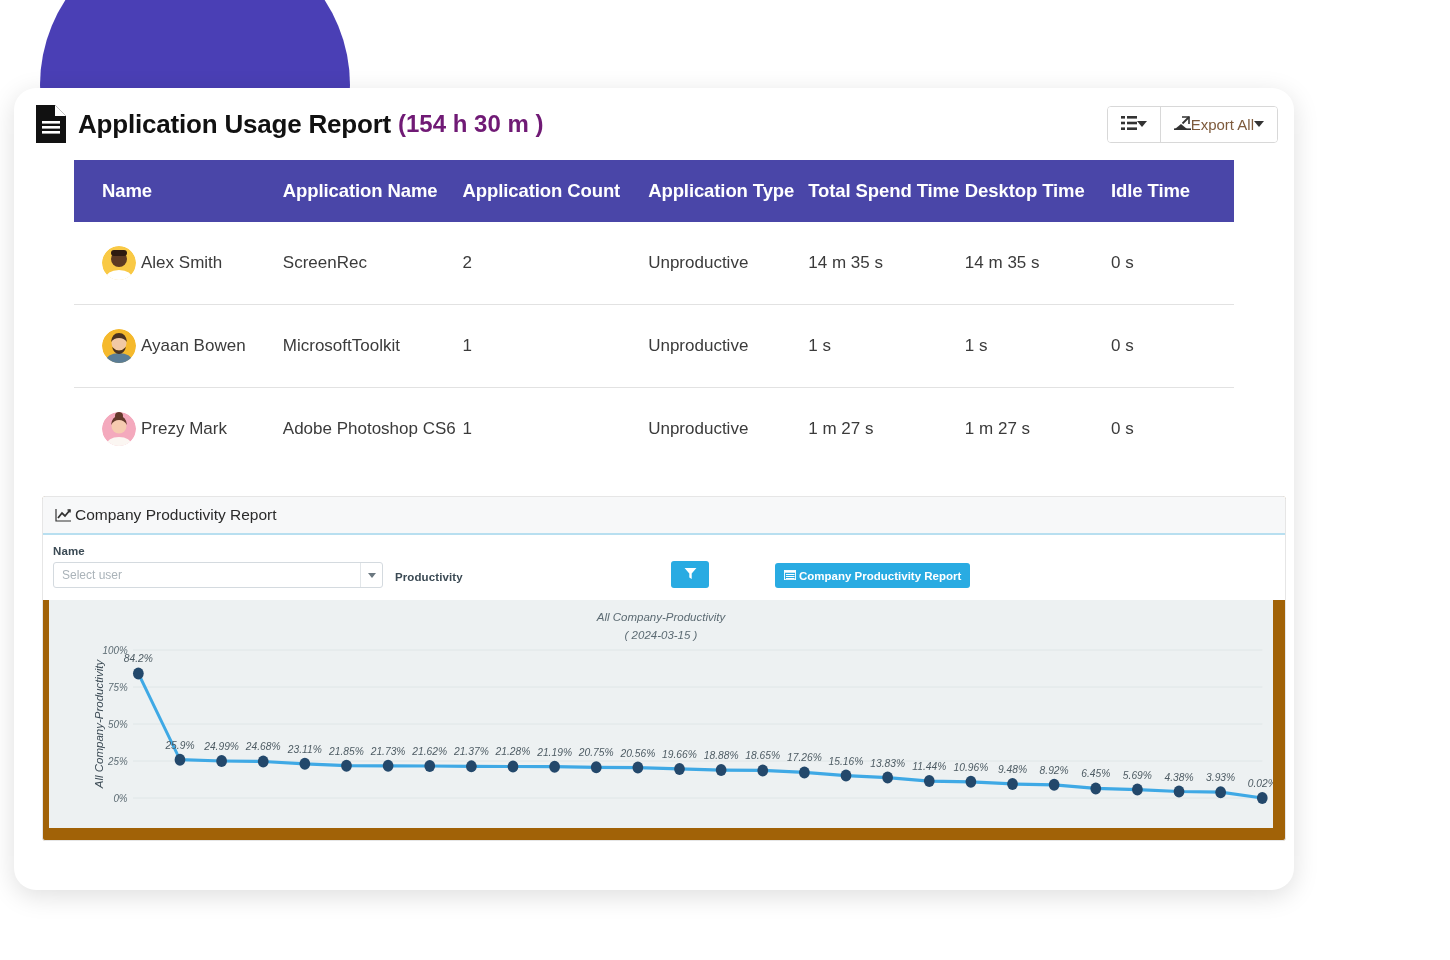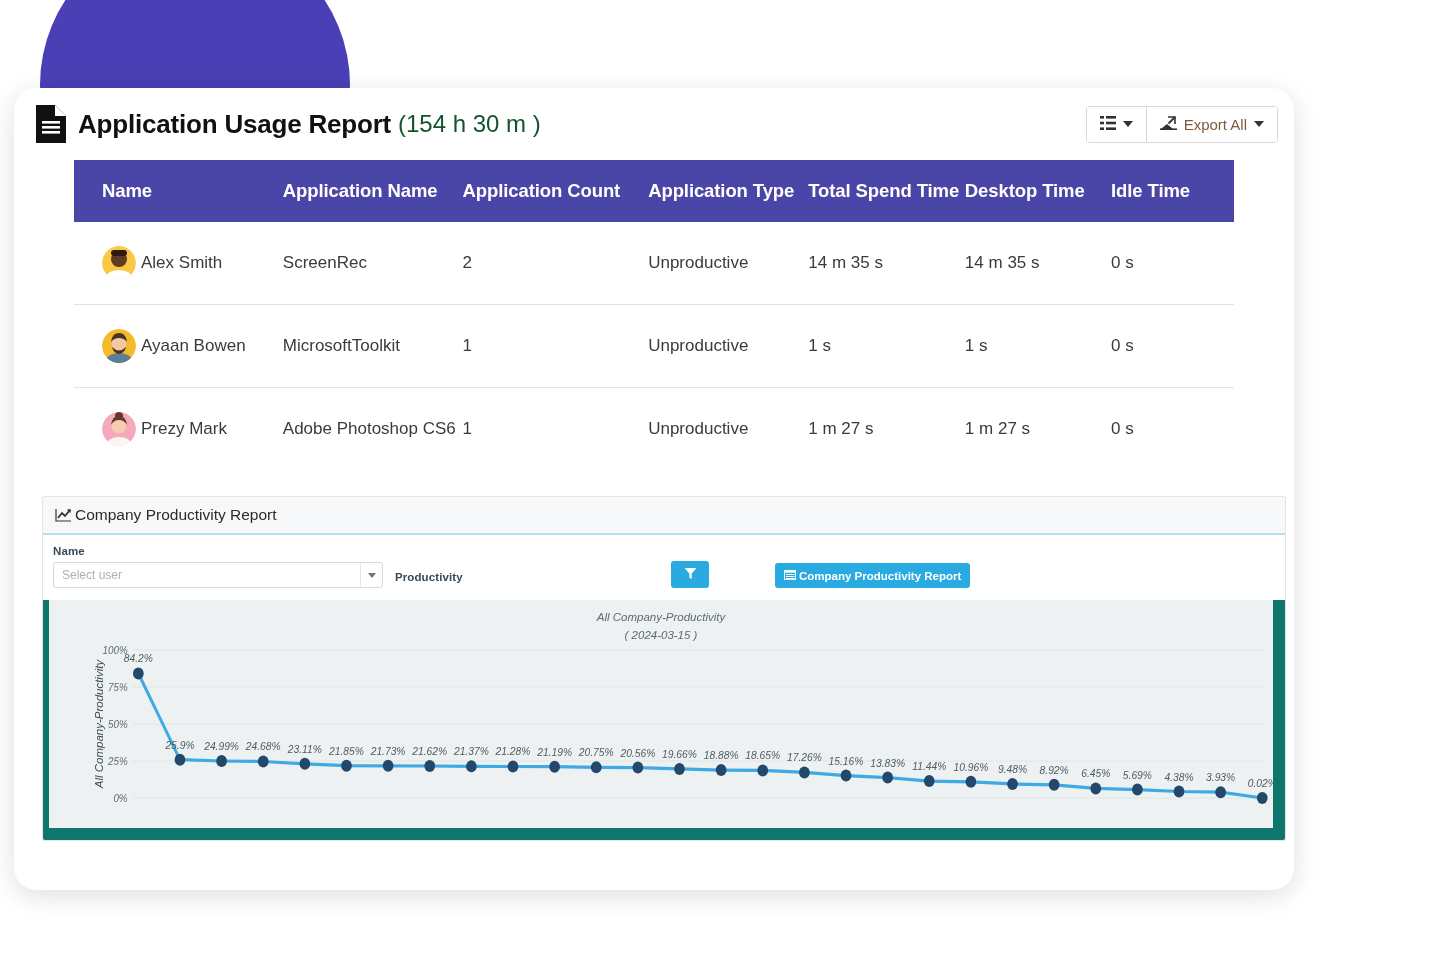--- a/index.html
+++ b/index.html
@@ -50,39 +50,39 @@
   .doc-icon { width: 30px; height: 38px; flex: 0 0 auto; margin-right: 12px; }
   .page-title {
     font-size: 26px;
     font-weight: bold;
     color: #111111;
     letter-spacing: -0.2px;
     white-space: nowrap;
   }
   .page-title-sub {
     font-size: 24px;
-    font-weight: normal;
-    color: #14532d;
+    font-weight: bold;
+    color: #701a75;
     margin-left: 7px;
     white-space: nowrap;
   }
   .header-actions {
     margin-left: auto;
     display: flex;
     align-items: stretch;
   }
   .btn-group {
     display: flex;
     border: 1px solid #d8d8d8;
     border-radius: 4px;
     overflow: hidden;
     background: #fff;
   }
   .hbtn {
-    display: flex; align-items: center; gap: 7px;
+    display: flex; align-items: center; 
     padding: 9px 13px;
     background: #ffffff;
     border: 0;
     border-right: 1px solid #d8d8d8;
     font-size: 15px;
     color: #7d5a3c;
     cursor: pointer;
     white-space: nowrap;
     font-family: "Liberation Sans", sans-serif;
   }
@@ -134,21 +134,21 @@
   col.c-type { width: 13.8%; }
   col.c-tot  { width: 13.5%; }
   col.c-desk { width: 12.6%; }
   col.c-idle { width: 10.6%; }
 
   
   .panel {
     margin: 26px 8px 0 28px;
     border: 1px solid #e6e6e6;
     border-radius: 3px;
-    background: #0f766e;
+    background: #a16207;
   }
   .panel-head {
     background: #f7f8f9;
     border-bottom: 2px solid #b8dff0;
     padding: 9px 12px;
     display: flex; align-items: center; gap: 3px;
     font-size: 15.5px;
     color: #2b2b2b;
   }
   .chart-mini-icon { width: 17px; height: 14px; flex: 0 0 auto; }

